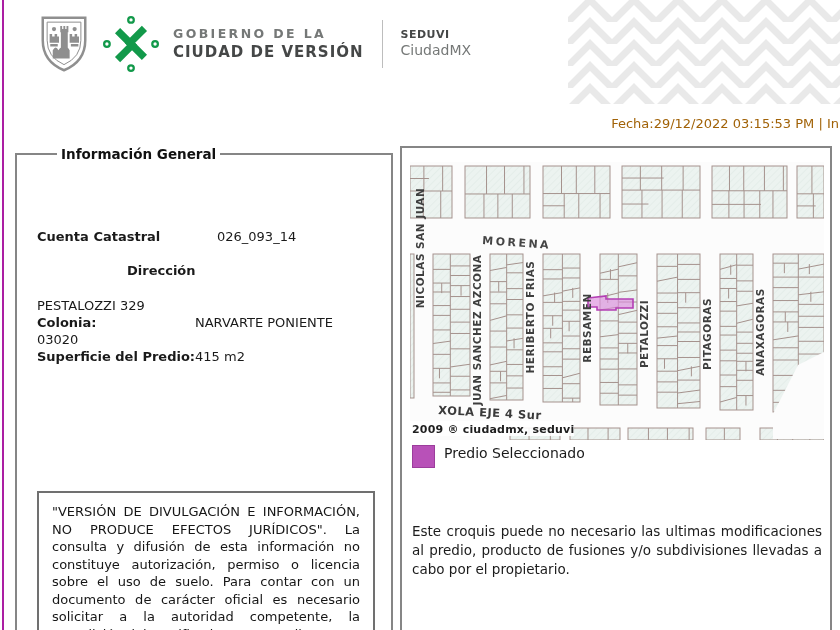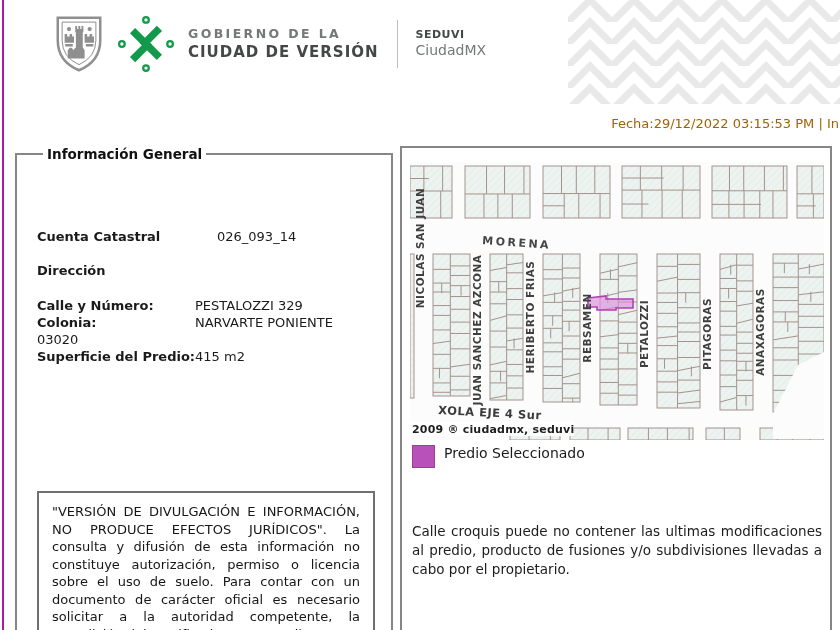--- a/index.html
+++ b/index.html
@@ -3,43 +3,43 @@
 <meta charset="utf-8">
 <style>
   html,body{margin:0;padding:0;}
   body{
     width:840px;height:630px;overflow:hidden;position:relative;
     background:#fff;font-family:"DejaVu Sans","Liberation Sans",sans-serif;color:#1a1a1a;
   }
   
   .accent-line{position:absolute;left:2px;top:0;bottom:0;width:2px;background:var(--accent_magenta);}
   
-  .brand-row{position:absolute;left:54px;top:14px;display:flex;align-items:center;gap:14px;justify-content:flex-end;}
+  .brand-row{position:absolute;left:39px;top:14px;display:flex;align-items:center;gap:14px;justify-content:flex-end;}
   .brand-text{line-height:1.15;}
   .brand-line1{font-size:12.5px;letter-spacing:2.4px;color:#757877;font-weight:600;white-space:nowrap;}
   .brand-line2{font-size:15px;letter-spacing:1px;color:#454747;font-weight:700;white-space:nowrap;margin-top:2px;}
   .brand-divider{width:1px;height:48px;background:#bdbdbd;margin:0 4px;}
   .agency-text{line-height:1.25;}
   .agency-name{font-size:11px;font-weight:700;color:#454747;letter-spacing:.5px;}
   .agency-platform{font-size:14px;color:#757877;}
   
   .pattern-wrap{position:absolute;top:0;right:0;width:272px;height:104px;}
   
   .date-line{position:absolute;top:116px;right:1px;font-size:13px;color:#a16207;white-space:nowrap;}
   
   fieldset{position:absolute;border:2px solid #868686;margin:0;background:#fff;}
-  fieldset legend{font-size:13.5px;font-weight:700;color:#111;padding:0 4px;margin-left:6px;}
+  fieldset legend{font-size:13.5px;font-weight:700;color:#111;padding:0 4px;margin-left:20px;}
   .fs-left{left:15px;top:146px;width:374px;height:540px;padding:44px 16px 0 20px;box-sizing:border-box;}
   .fs-right{left:400px;top:146px;width:428px;height:540px;padding:14px 6px 0 8px;box-sizing:border-box;}
   
   .info-row{display:flex;line-height:17px;font-size:13px;}
   .info-row .lbl{font-weight:700;min-width:158px;white-space:nowrap;}
   .info-row.wide .lbl{min-width:180px;}
   .row-cuenta{margin-top:22px;}
-  .row-direccion{margin-top:17px;}
+  .row-direccion{margin-top:17px;justify-content:center;}
   .addr-group{margin-top:18px;}
   
   .disclaimer-box{margin-top:126px;margin-left:0;width:308px;border:2px solid #707070;
     padding:10px 13px 12px 13px;font-size:13px;line-height:17.5px;text-align:justify;color:#161616;}
   
   .map-svg{display:block;}
   .map-street-label{font-size:10.5px;font-weight:700;fill:#3e3e3e;letter-spacing:.5px;}
   .map-hstreet-label{font-size:11px;font-weight:700;fill:#454545;letter-spacing:2.5px;}
   .map-xola-label{font-size:11.5px;font-weight:700;fill:#3a3a3a;letter-spacing:.5px;}
   .map-copyright{font-size:11px;font-weight:600;fill:#1f1f1f;letter-spacing:.2px;}
@@ -118,21 +118,20 @@
   <legend>Información General</legend>
   <div class="info-row wide row-cuenta">
     <span class="lbl">Cuenta Catastral</span>
     <span class="val">026_093_14</span>
   </div>
   <div class="info-row row-direccion">
     <span class="lbl">Dirección</span>
   </div>
   <div class="addr-group">
     <div class="info-row">
-      <span class="lbl">Calle y Número:</span>
       <span class="val">PESTALOZZI 329</span>
     </div>
     <div class="info-row">
       <span class="lbl">Colonia:</span>
       <span class="val">NARVARTE PONIENTE</span>
     </div>
     <div class="info-row">
       <span class="val">03020</span>
     </div>
     <div class="info-row">
@@ -438,14 +437,14 @@
       <text class="map-hstreet-label" transform="translate(72,82) rotate(4)">MORENA</text>
       <text class="map-xola-label" transform="translate(28,252) rotate(3)">XOLA EJE 4 Sur</text>
       <rect x="0" y="259" width="164" height="15" fill="#ffffff" opacity="0.88"></rect>
       <text class="map-copyright" x="2" y="271">2009 ® ciudadmx, seduvi</text>
     </g>
   </svg>
   <div class="map-legend-row">
     <div class="legend-swatch"></div>
     <div class="legend-label">Predio Seleccionado</div>
   </div>
-  <div class="map-note">Calle croquis puede no contener las ultimas modificaciones al predio, producto de fusiones y/o subdivisiones llevadas a cabo por el propietario.</div>
+  <div class="map-note">Este croquis puede no necesario las ultimas modificaciones al predio, producto de fusiones y/o subdivisiones llevadas a cabo por el propietario.</div>
 </fieldset>
 
 </body></html>

